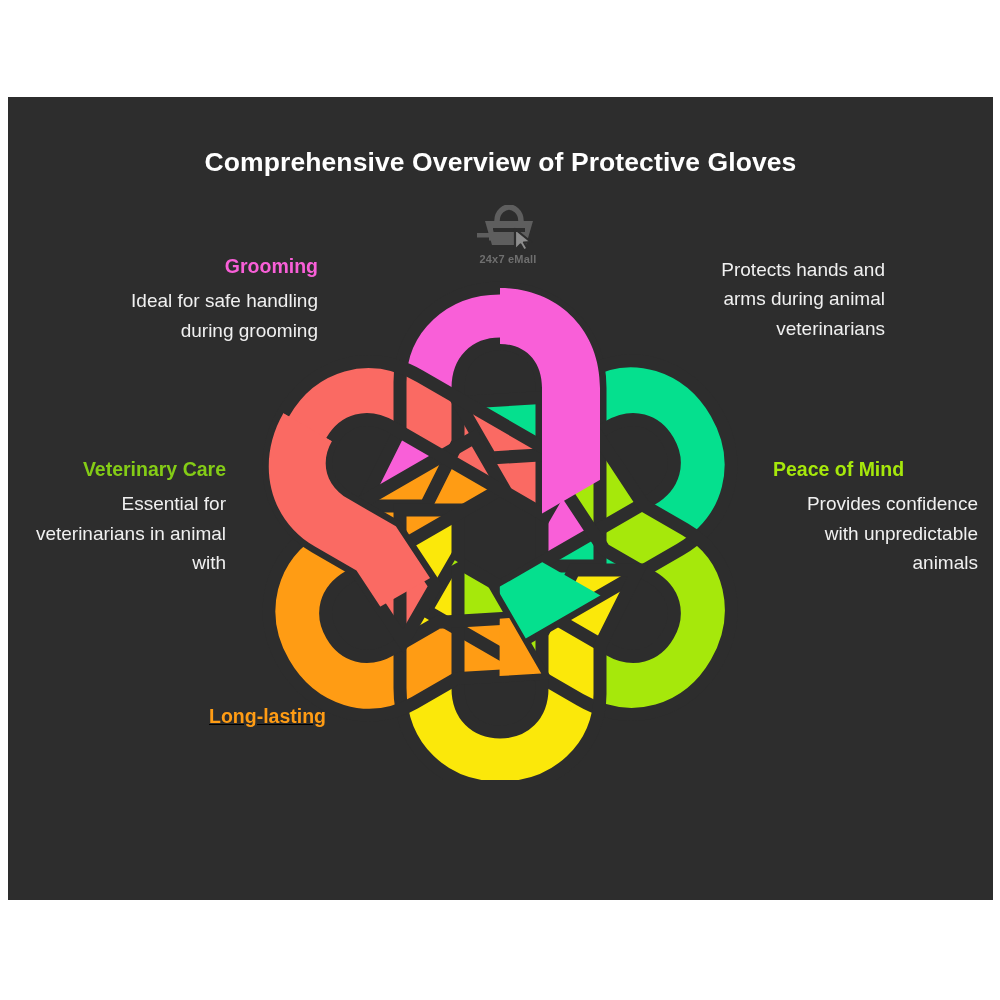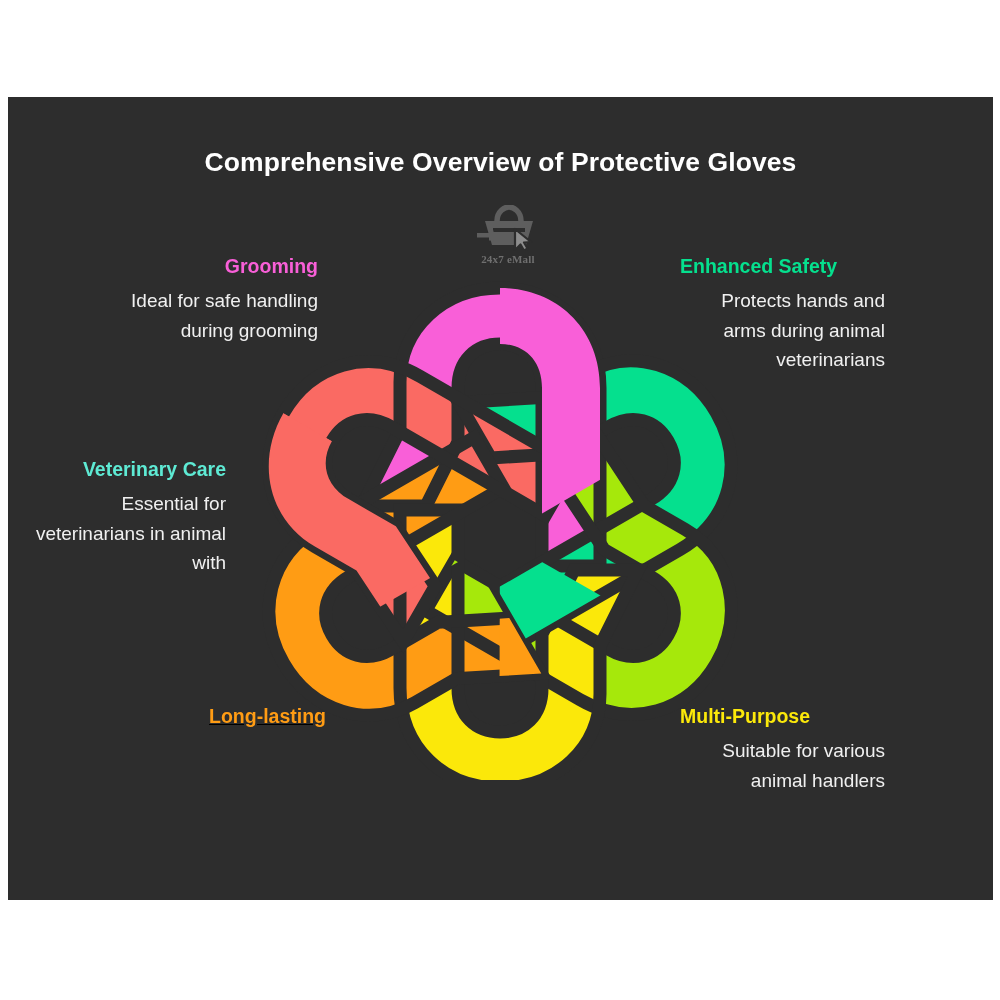--- a/index.html
+++ b/index.html
@@ -42,21 +42,20 @@
     text-align: center;
   }
   #brand .mark { display:block; margin: 0 auto; }
   #brand .wordmark {
     display: block;
     margin-top: 2px;
     color: #6f6f6f;
     font-size: 11px;
     font-weight: bold;
     letter-spacing: 0.2px;
-    font-family: Liberation Serif, serif;
   }
   
   #knot {
     position: absolute;
     left: 222px; top: 183px;
     width: 540px; height: 500px;
   }
   
   .block { position: absolute; width: 200px; }
   .block .heading {
@@ -187,33 +186,32 @@
         </g>
       </svg>
     </div>
 
     <div class="block left" id="blk-grooming">
       <p class="heading" style="color:#f95fd8">Grooming</p>
       <p class="body">Ideal for safe handling during grooming</p>
     </div>
 
     <div class="block left" id="blk-vet">
-      <p class="heading" style="color:#5eead4">Veterinary Care</p>
+      <p class="heading" style="color:#84cc16">Veterinary Care</p>
       <p class="body">Essential for veterinarians in animal with</p>
     </div>
 
     <div class="block left" id="blk-long">
       <p class="heading" style="color:#ff9c14">Long-lasting</p>
     </div>
 
     <div class="block right" id="blk-safety">
-      <p class="heading" style="color:#05e08e">Enhanced Safety</p>
       <p class="body">Protects hands and arms during animal veterinarians</p>
     </div>
 
-
-    <div class="block right" id="blk-multi">
-      <p class="heading" style="color:#fbe80a">Multi-Purpose</p>
-      <p class="body">Suitable for various animal handlers</p>
-    </div>
+    <div class="block right" id="blk-peace">
+      <p class="heading" style="color:#a6e80b">Peace of Mind</p>
+      <p class="body">Provides confidence with unpredictable animals</p>
+    </div>
+
 
   </div>
 </div>
 
 </body></html>

